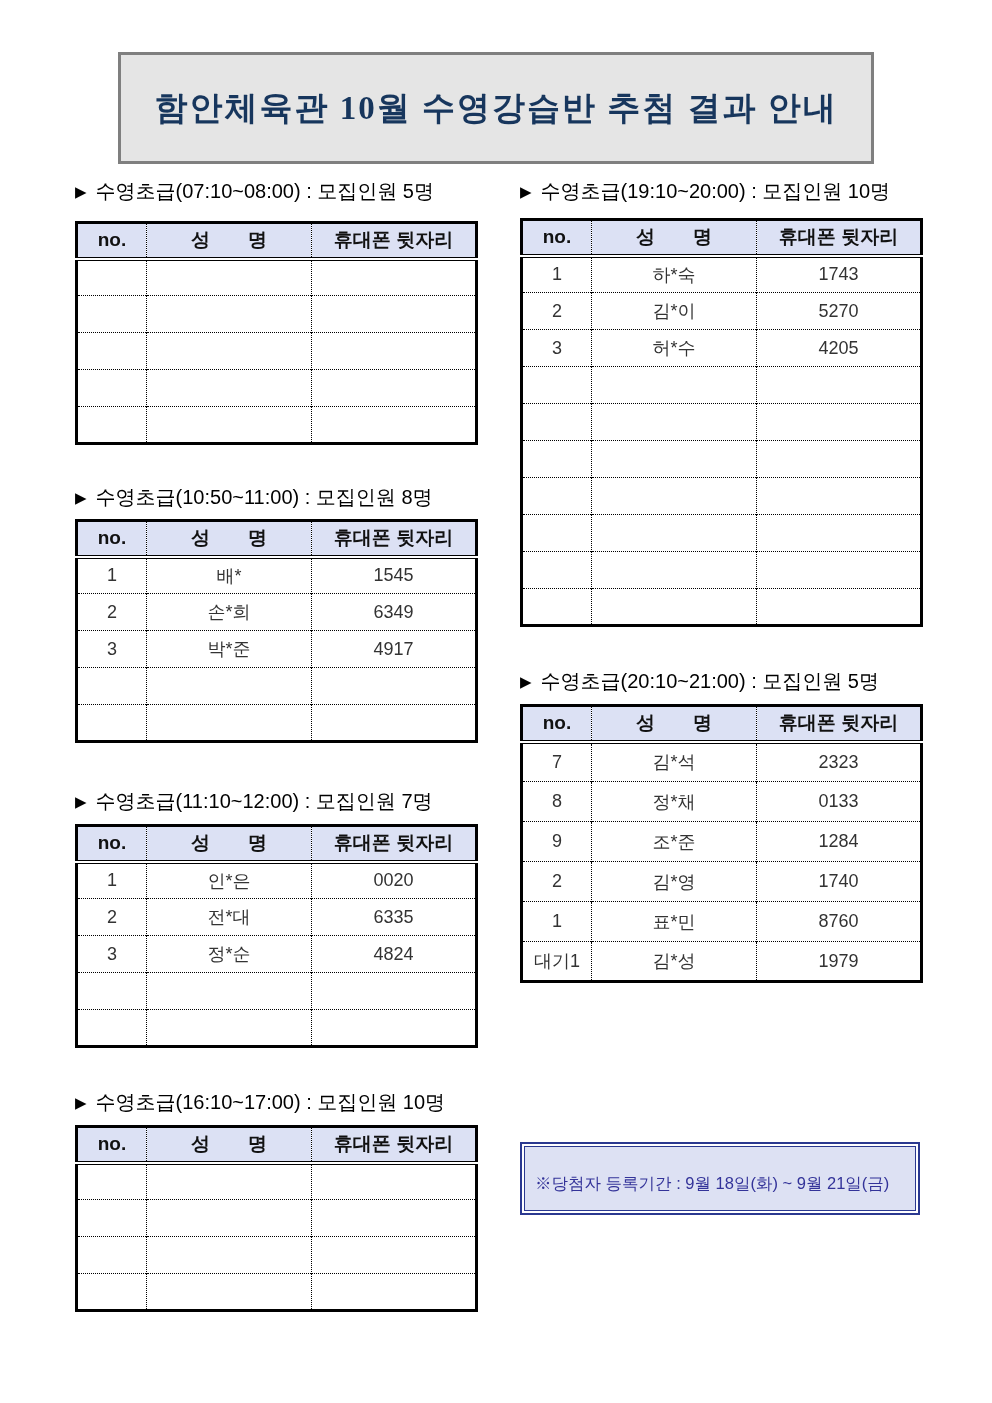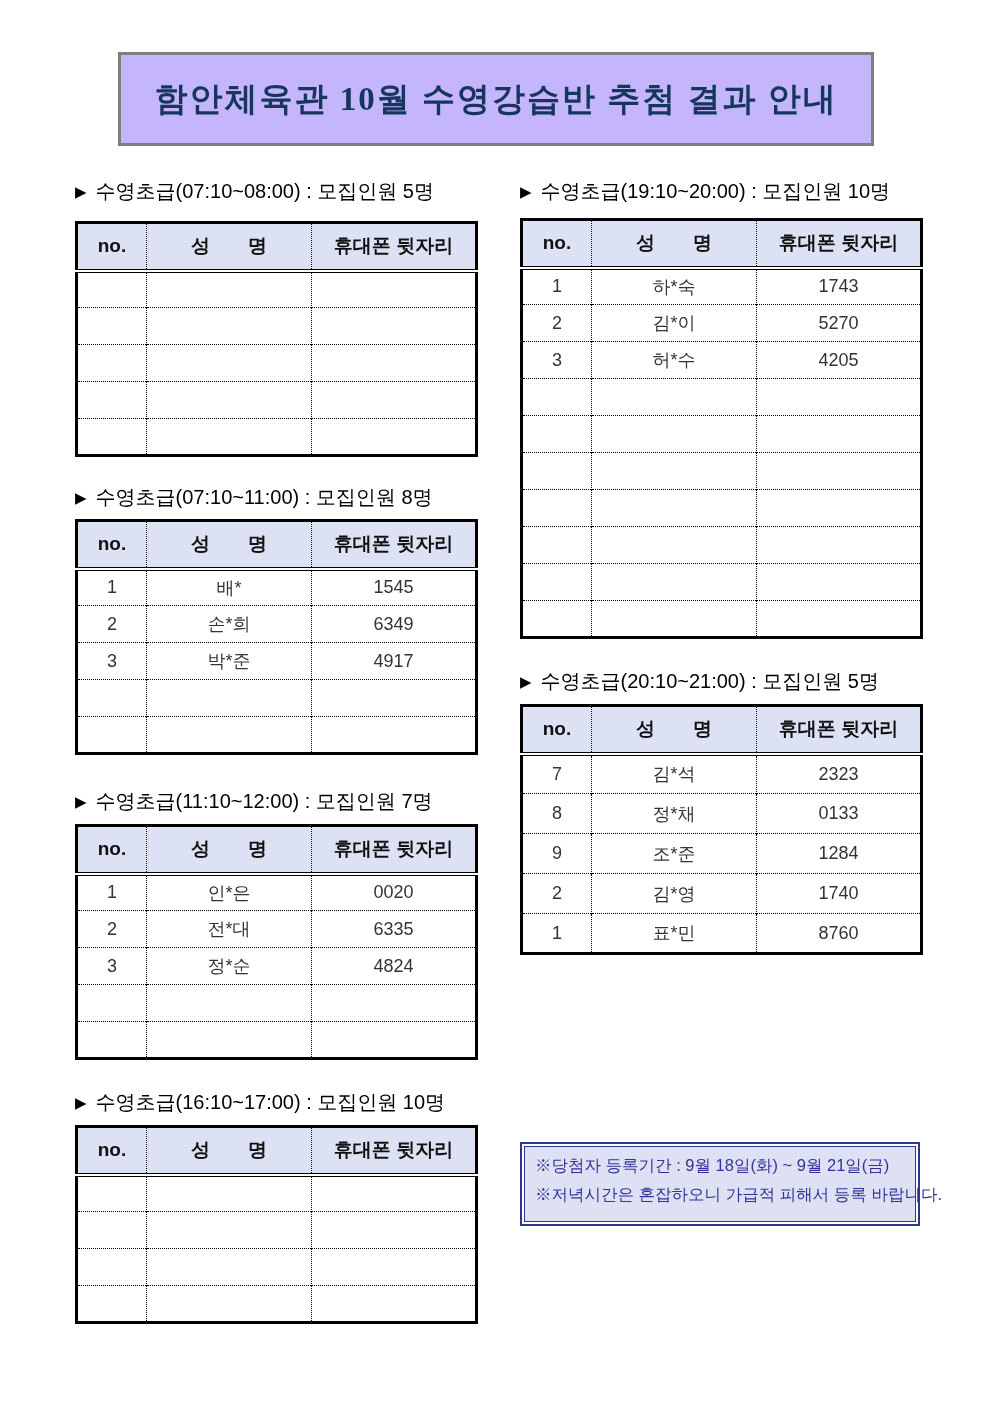--- a/index.html
+++ b/index.html
@@ -4,43 +4,43 @@
 <style>
   * { box-sizing: border-box; }
   html,body { margin:0; padding:0; }
   body {
     width:992px; height:1403px; position:relative; background:#ffffff;
     font-family:"Liberation Sans", sans-serif; color:#000;
   }
 
   
   .title-box {
-    position:absolute; left:118px; top:52px; width:756px; height:94px;
-    background:#c4b5fd; border:3px solid #7f7f7f;
+    position:absolute; left:118px; top:52px; width:756px; height:112px;
+    background:#e5e5e5; border:3px solid #7f7f7f;
     display:flex; align-items:center; justify-content:center;
   }
   .title-box .doc-title {
     font-family:"Liberation Serif", serif; font-weight:bold;
     font-size:33px; letter-spacing:2px; color:#17365d; white-space:nowrap;
   }
 
   
   .section-heading {
     position:absolute; font-size:20px; color:#000; white-space:nowrap;
     display:flex; align-items:center;
   }
   .section-heading .bullet { font-size:15px; margin-right:9px; color:#000; }
 
   
   table.results {
     position:absolute; width:400px; border-collapse:collapse;
     table-layout:fixed; background:#fff; border:3px solid #000;
   }
   table.results th {
-    background:#dce1f4; height:48px; font-size:19px; font-weight:bold;
+    background:#dce1f4; height:36px; font-size:19px; font-weight:bold;
     text-align:center; border-bottom:4px double #000; color:#111;
     white-space:pre; overflow:hidden;
   }
   table.results td {
     height:37px; font-size:18px; text-align:center; color:#333;
     white-space:nowrap; overflow:hidden;
   }
   table.results.tall td { height:40px; }
   table.results th + th, table.results td + td { border-left:1px dotted #000; }
   table.results tbody tr + tr td { border-top:1px dotted #000; }
@@ -58,40 +58,40 @@
   #sec3-title { left:75px;  top:1089px; }
   #sec4-title { left:520px; top:178px; }
   #sec5-title { left:520px; top:668px; }
 
   
   .notice-box {
     position:absolute; left:520px; top:1142px; width:400px;
     border:2px solid #2b3990; background:#fff; padding:2px;
   }
   .notice-inner {
-    border:1px solid #2b3990; background:#dde1f3; padding:4px 8px 12px 10px;
+    border:1px solid #2b3990; background:#dde1f3; padding:22px 8px 12px 10px;
   }
   .notice-line {
     font-size:16.5px; line-height:29px; color:#333399; white-space:pre;
   }
 </style>
 </head>
 <body>
 
 <div class="title-box">
   <span class="doc-title">함안체육관 10월 수영강습반 추첨 결과 안내</span>
 </div>
 
 <div class="section-heading" id="sec0-title">
   <span class="bullet">▶</span>
   <span>수영초급(07:10~08:00) : 모집인원 5명</span>
 </div>
 <div class="section-heading" id="sec1-title">
   <span class="bullet">▶</span>
-  <span>수영초급(07:10~11:00) : 모집인원 8명</span>
+  <span>수영초급(10:50~11:00) : 모집인원 8명</span>
 </div>
 <div class="section-heading" id="sec2-title">
   <span class="bullet">▶</span>
   <span>수영초급(11:10~12:00) : 모집인원 7명</span>
 </div>
 <div class="section-heading" id="sec3-title">
   <span class="bullet">▶</span>
   <span>수영초급(16:10~17:00) : 모집인원 10명</span>
 </div>
 <div class="section-heading" id="sec4-title">
@@ -360,21 +360,25 @@
       <tr>
         <td>2</td>
         <td>김*영</td>
         <td>1740</td>
       </tr>
       <tr>
         <td>1</td>
         <td>표*민</td>
         <td>8760</td>
       </tr>
+      <tr>
+        <td>대기1</td>
+        <td>김*성</td>
+        <td>1979</td>
+      </tr>
     </tbody>
   </table>
 
 <div class="notice-box">
   <div class="notice-inner">
     <div class="notice-line">※당첨자 등록기간 : 9월 18일(화) ~ 9월 21일(금)</div>
-    <div class="notice-line">※저녁시간은 혼잡하오니 가급적 피해서 등록 바랍니다.</div>
   </div>
 </div>
 
 </body></html>

